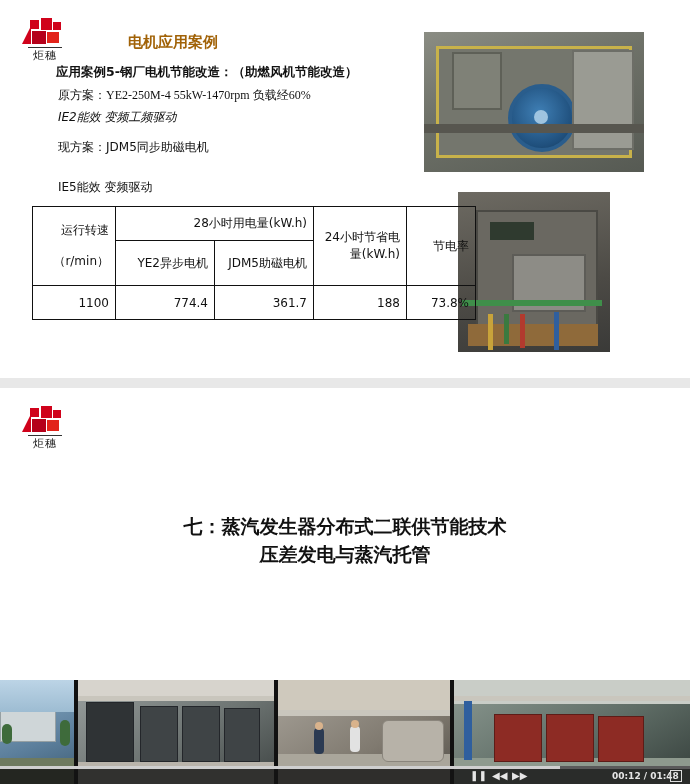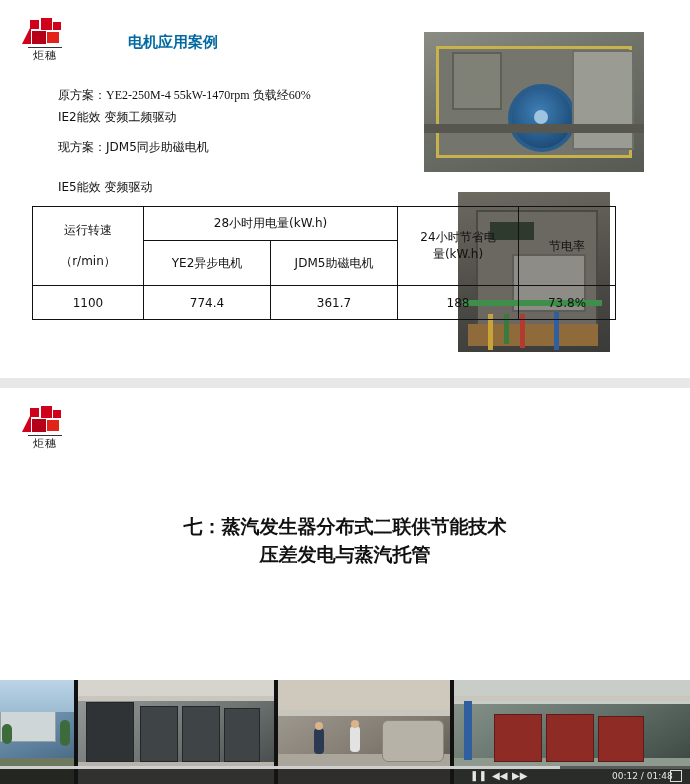--- a/index.html
+++ b/index.html
@@ -83,39 +83,39 @@
 
   #logo1 { left: 22px; top: 18px; }
   #logo2 { left: 22px; top: 18px; }
 
   .slide-title {
     position: absolute;
     left: 128px;
     top: 33px;
     font-size: 15px;
     font-weight: bold;
-    color: #0369a1;
+    color: #a16207;
   }
 
   .case-head {
     position: absolute;
     left: 56px;
     top: 64px;
     font-size: 12.5px;
     font-weight: bold;
     color: #111;
   }
   .bodyline {
     position: absolute;
     left: 58px;
     font-size: 12px;
     color: #111;
   }
   #l1 { top: 87px; font-family: Liberation Serif, serif; }
-  #l2 { top: 109px; }
+  #l2 { top: 109px; font-style: italic; }
   #l3 { top: 139px; }
   #l4 { top: 153px; margin-top: 26px; }
 
   
   .photo {
     position: absolute;
     overflow: hidden;
     background: #777;
   }
   #photo-top {
@@ -147,23 +147,23 @@
   table.data {
     position: absolute;
     left: 32px;
     top: 206px;
     border-collapse: collapse;
     font-size: 12px;
     color: #111;
   }
   table.data td {
     border: 1px solid #111;
-    text-align: center;
+    text-align: right;
     vertical-align: middle;
-    padding: 3px 20px;
+    padding: 3px 6px;
   }
   .c-speed { width: 70px; }
   .c-ye2 { width: 86px; }
   .c-jdm5 { width: 86px; }
   .c-save { width: 80px; }
   .c-rate { width: 56px; margin-top: 35px; }
   .tall { height: 72px; }
   .rowh { height: 34px; }
 
   
@@ -239,21 +239,21 @@
   .pbtn {
     position: absolute;
     top: 5px;
     color: #e6e6e6;
     font-size: 10px;
     line-height: 10px;
   }
   #btn-pause { left: 470px; }
   #btn-prev { left: 492px; }
   #btn-next { left: 512px; }
-  #time-label { position:absolute; left: 612px; top: 5px; color:#e6e6e6; font-size: 9px; }
+  #time-label { position:absolute; left: 612px; top: 5px; color:#e6e6e6; font-size: 9px; font-weight: bold; }
   #btn-full { position:absolute; right: 8px; top: 4px; width:10px; height:10px; border:1px solid #ddd;}
 </style>
 </head>
 <body>
 
 <div id="page">
 
   <div class="slide" id="slide1">
 
     <div class="logo" id="logo1">
@@ -264,20 +264,21 @@
         <div class="sq s3"></div>
         <div class="sq s4"></div>
         <div class="sq s5"></div>
       </div>
       <div class="lrule"></div>
       <div class="lname">炬穗</div>
     </div>
 
     <div class="slide-title">电机应用案例</div>
 
+    <div class="case-head">应用案例5-钢厂电机节能改造：（助燃风机节能改造）</div>
 
     <div class="bodyline" id="l1">原方案：YE2-250M-4 55kW-1470rpm 负载经60%</div>
     <div class="bodyline" id="l2">IE2能效 变频工频驱动</div>
     <div class="bodyline" id="l3">现方案：JDM5同步助磁电机</div>
     <div class="bodyline" id="l4">IE5能效 变频驱动</div>
 
     <div class="photo" id="photo-top">
       <div class="p1-frame"></div>
       <div class="p1-duct"></div>
       <div class="p1-fan"></div>

